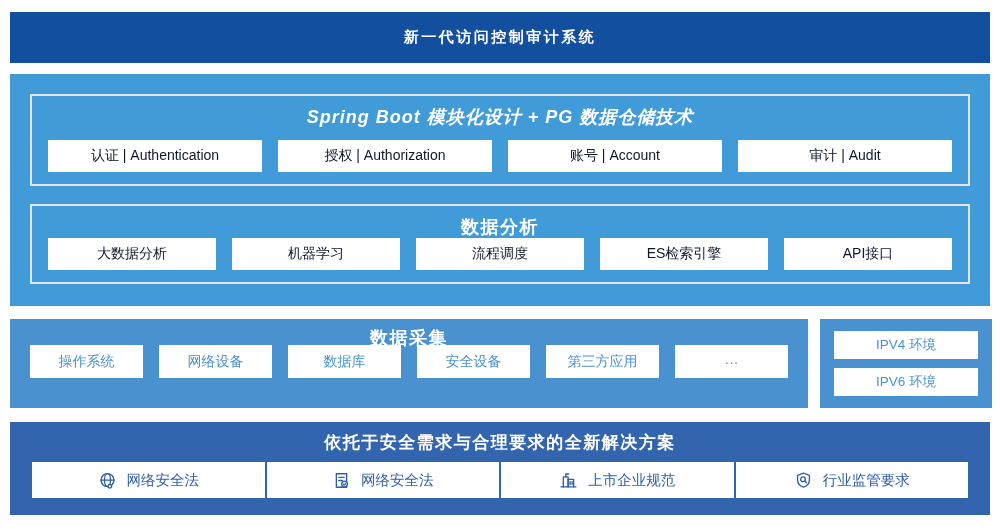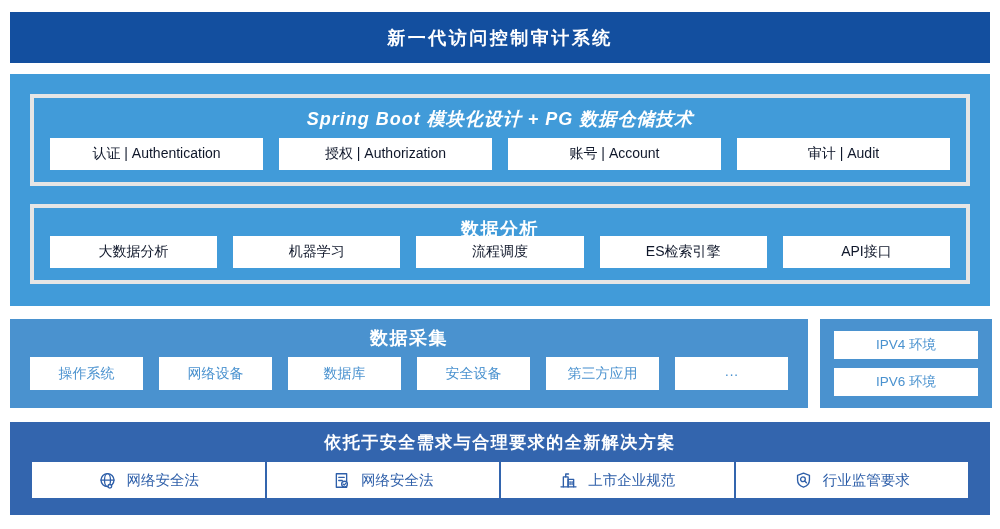--- a/index.html
+++ b/index.html
@@ -5,49 +5,49 @@
   html,body{margin:0;padding:0;}
   body{
     width:1000px;height:529px;position:relative;background:#ffffff;
     font-family:"Liberation Sans","DejaVu Sans",sans-serif;
     -webkit-font-smoothing:antialiased;
   }
   
   .banner{
     position:absolute;left:10px;top:12px;width:980px;height:51px;
     background:#134F9F;color:#fff;display:flex;align-items:center;justify-content:center;
-    font-size:18px;font-weight:bold;letter-spacing:2.5px;
+    font-size:15px;font-weight:bold;letter-spacing:2.5px;
   }
   
   .platform{
     position:absolute;left:10px;top:74px;width:980px;height:232px;background:#419BD9;
   }
   .inner-box{
-    position:absolute;left:20px;right:20px;border:4px solid #e5e5e5;box-sizing:border-box;
+    position:absolute;left:20px;right:20px;border:2px solid #e5e5e5;box-sizing:border-box;
   }
   .inner-modules{top:20px;height:92px;}
   .inner-analysis{top:130px;height:80px;}
   .inner-title{
     color:#fff;text-align:center;font-weight:bold;font-size:18px;
     margin-top:9px;letter-spacing:1.5px;
   }
   .inner-title.italic{font-style:italic;letter-spacing:1px;}
   .box-row{
     position:absolute;left:16px;right:16px;bottom:12px;display:flex;gap:16px;
   }
   .white-box{
     background:#ffffff;color:#0f172a;flex:1;height:32px;
     display:flex;align-items:center;justify-content:center;font-size:14px;
   }
   
   .collection{
     position:absolute;left:10px;top:319px;width:798px;height:89px;background:#4A92CF;
   }
   .collection .inner-title{margin-top:7px;}
-  .collection .box-row{left:20px;right:20px;bottom:18px;border-radius:14px;}
+  .collection .box-row{left:20px;right:20px;bottom:30px;border-radius:14px;}
   .collection .white-box{height:33px;color:#4A92CF;}
   
   .env{
     position:absolute;left:820px;top:319px;width:172px;height:89px;background:#4A92CF;
     display:flex;flex-direction:column;justify-content:center;gap:9px;
     padding:0 14px;box-sizing:border-box;
   }
   .env .white-box{flex:none;height:28px;font-size:13.5px;color:#4A92CF;}
   
   .solution{

